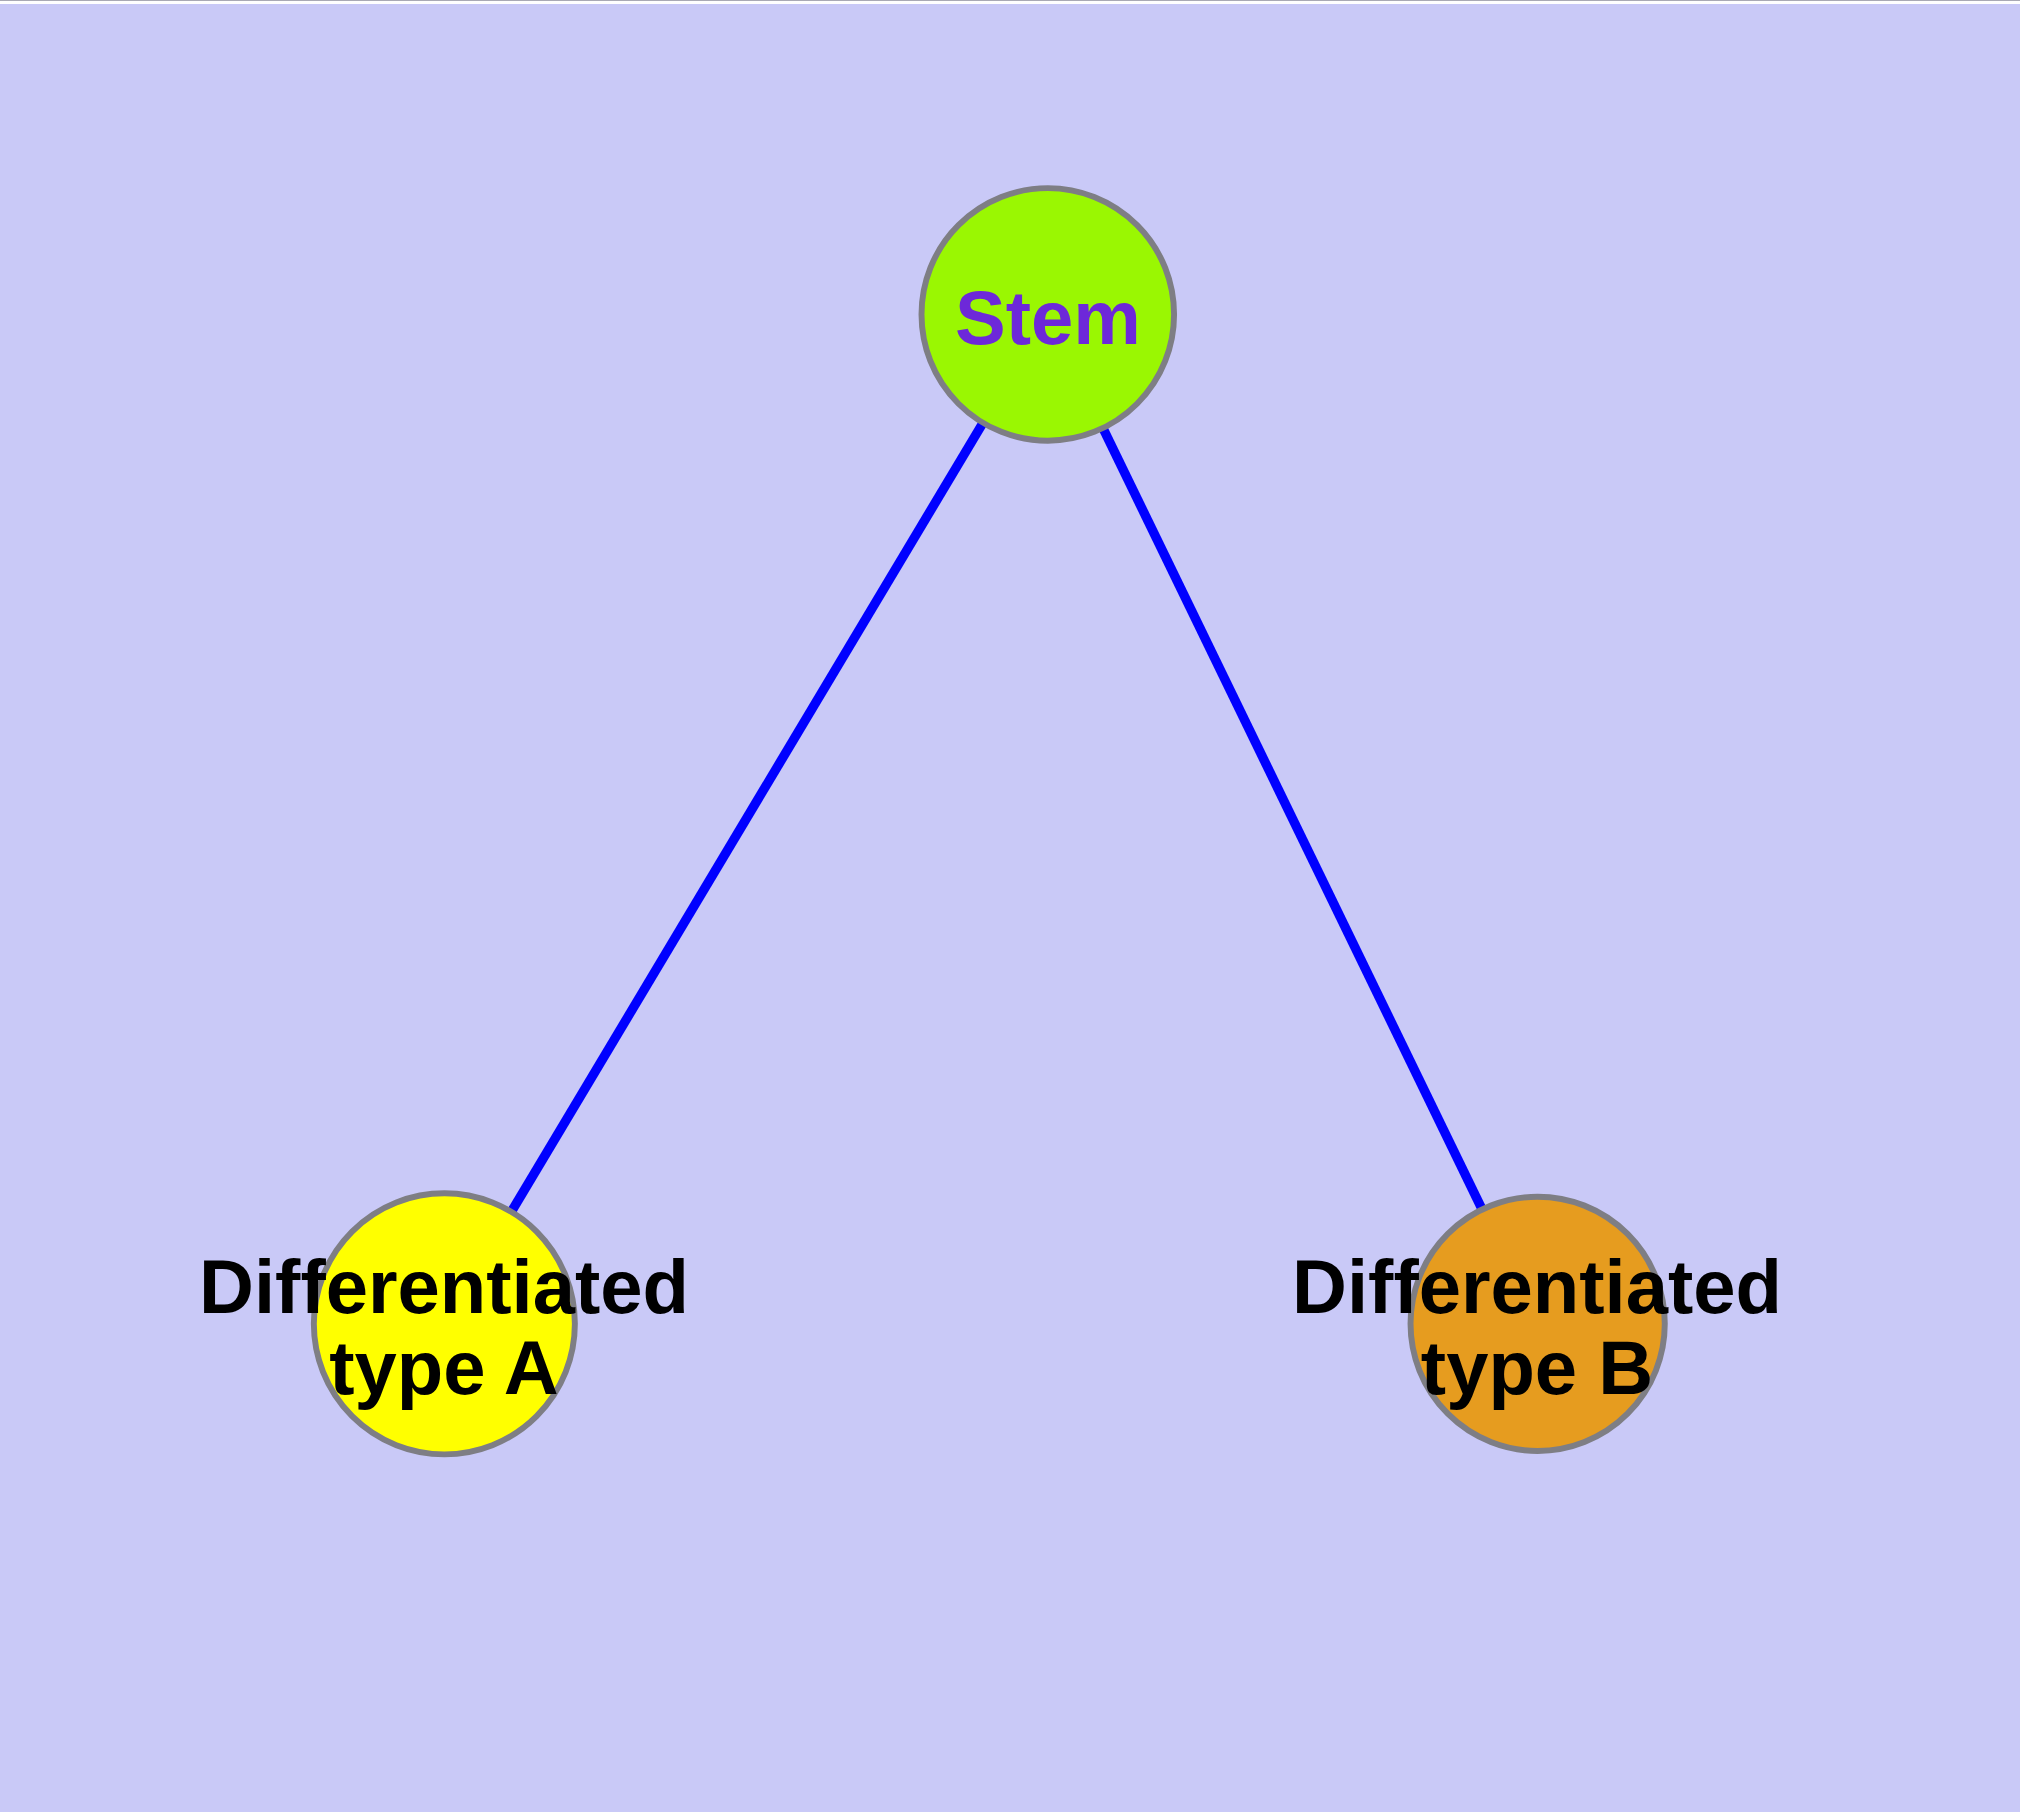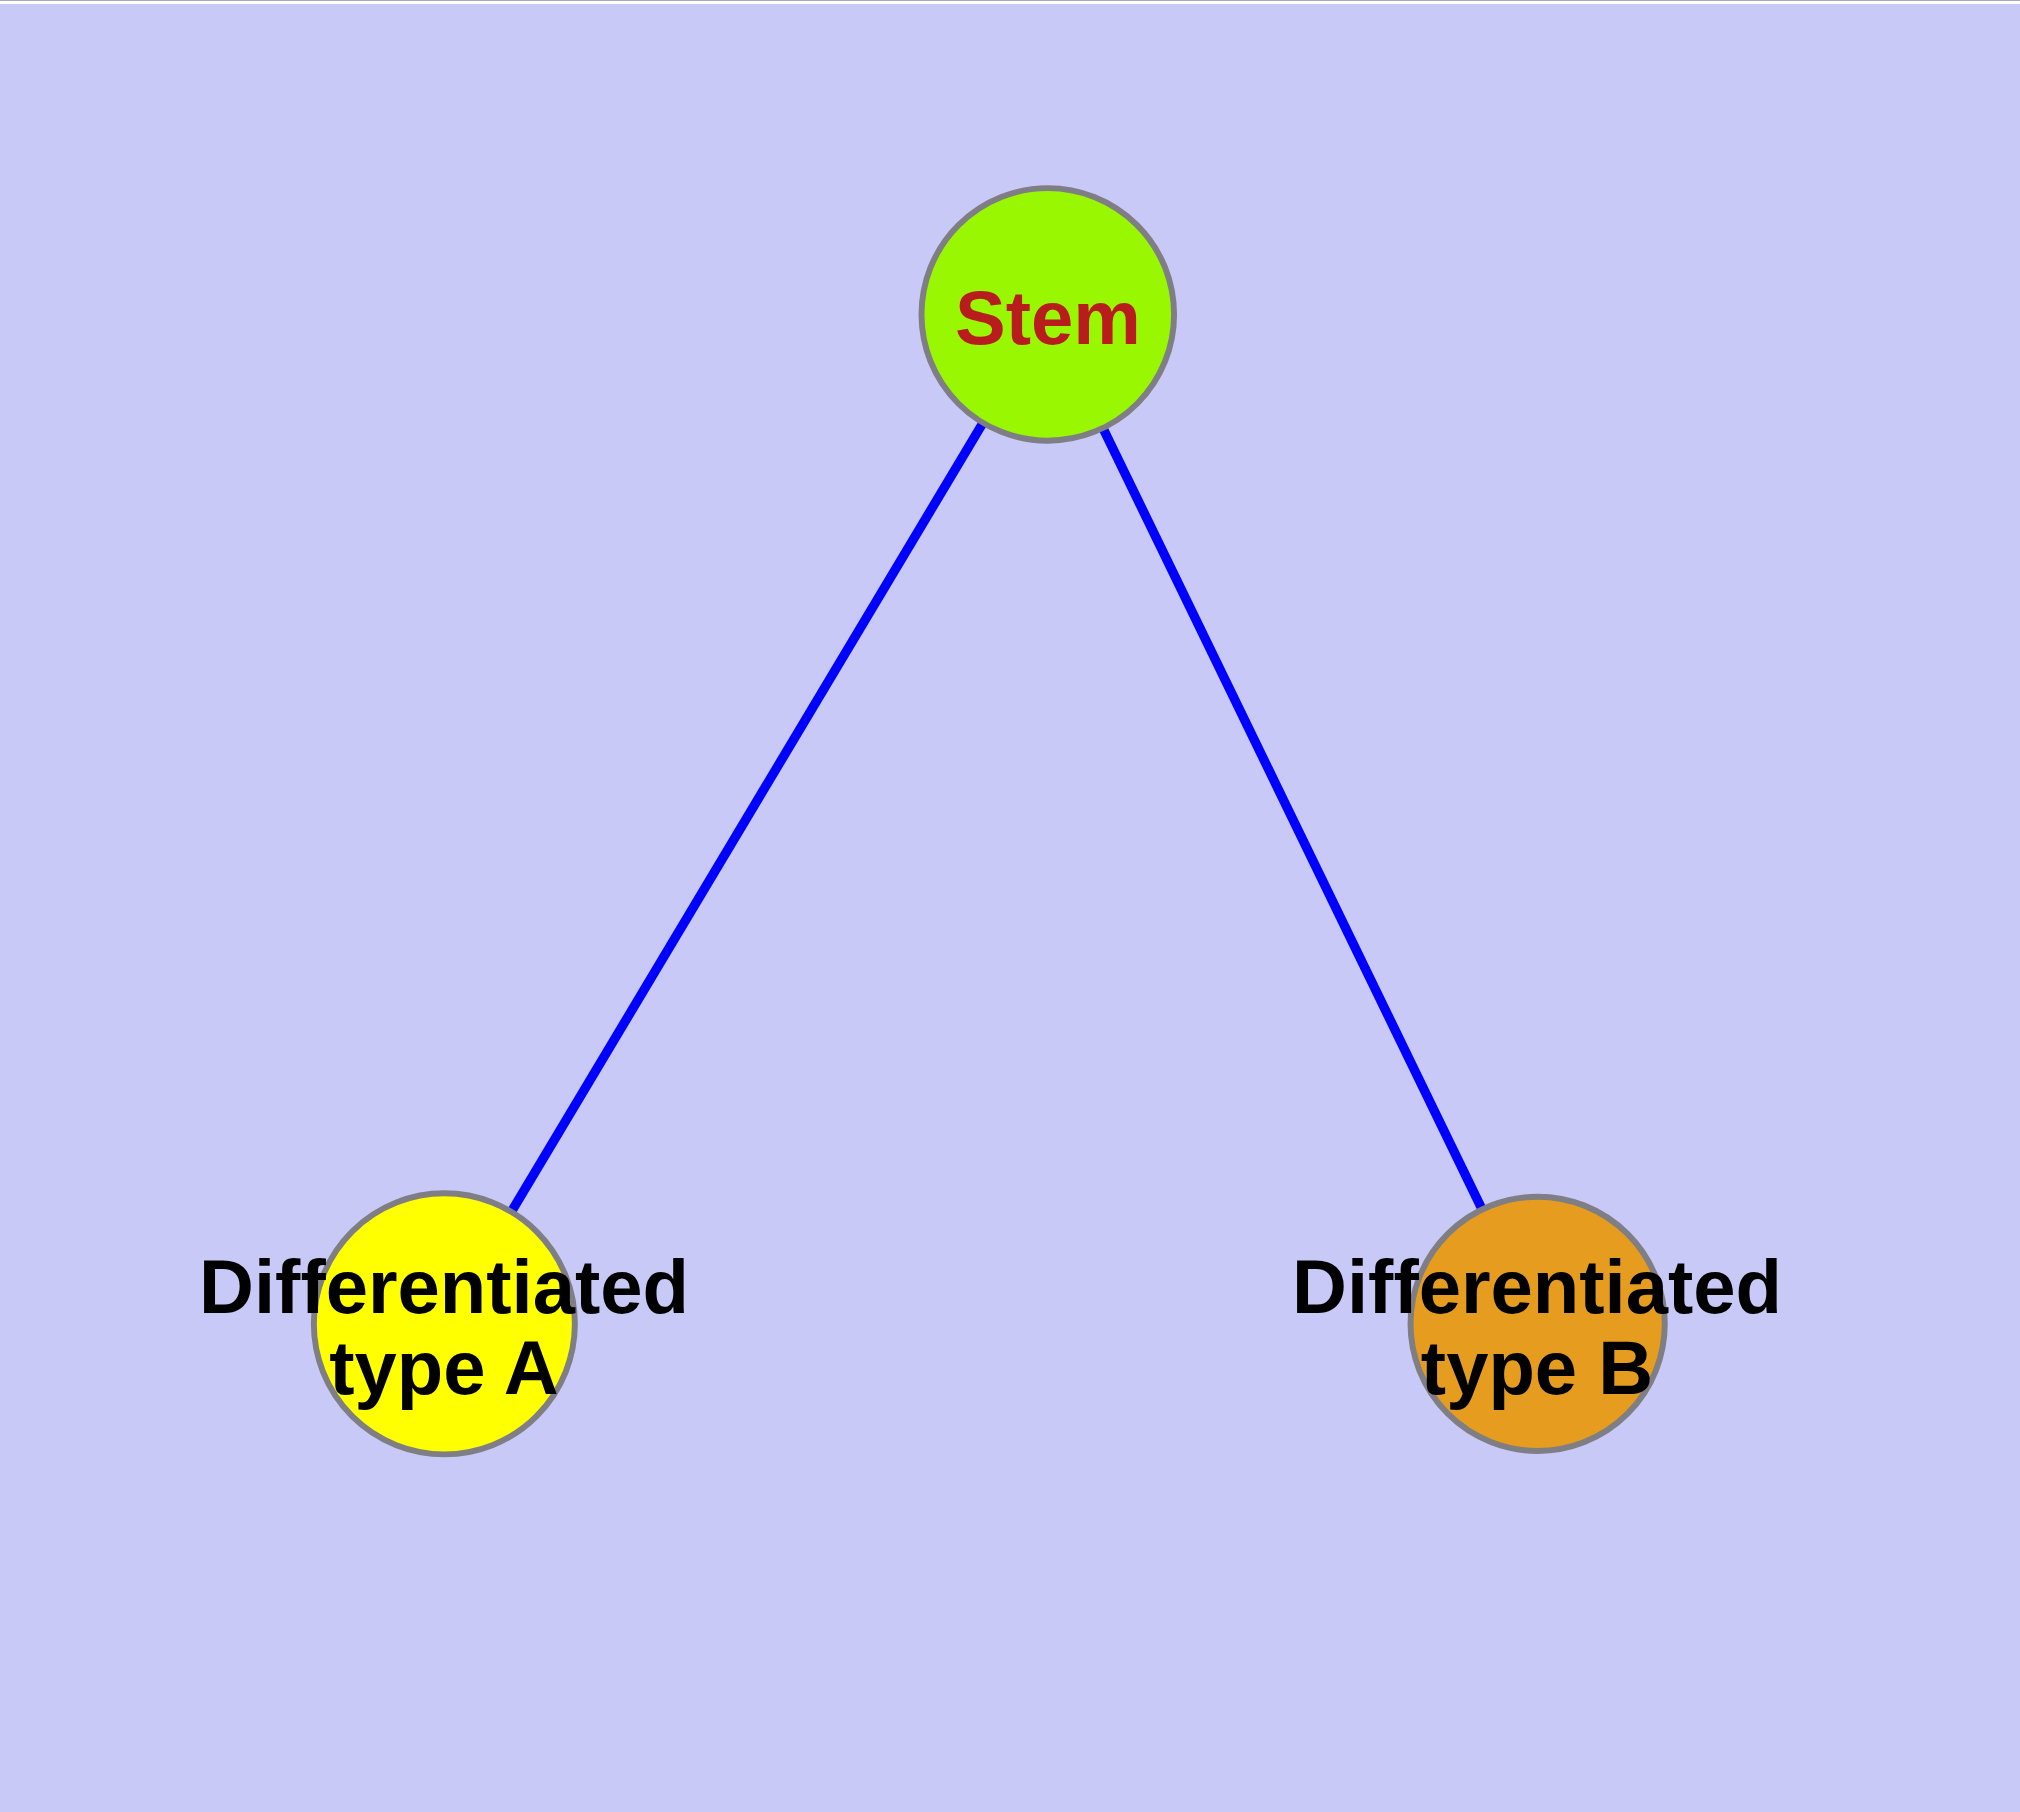--- a/index.html
+++ b/index.html
@@ -64,20 +64,20 @@
         <line x1="1236" y1="371" x2="524" y2="1562" stroke="#0000FF" stroke-width="11"></line>
         <line x1="1236" y1="371" x2="1814" y2="1562" stroke="#0000FF" stroke-width="11"></line>
       </g>
     <g id="nodes-layer">
         <circle cx="1236" cy="371" r="149" fill="#9AF702" stroke="#7E7E84" stroke-width="7"></circle>
         <circle cx="524" cy="1562" r="154" fill="#FFFF00" stroke="#7E7E84" stroke-width="7"></circle>
         <circle cx="1814" cy="1562" r="150" fill="#E69C1F" stroke="#7E7E84" stroke-width="7"></circle>
       </g>
   </svg>
   <div id="labels-layer">
-      <div class="node-label" style="left: 1048px; top: 318px; color: #b91c1c;">Stem</div>
+      <div class="node-label" style="left: 1048px; top: 318px; color: #6d28d9;">Stem</div>
       <div class="node-label" style="left: 444px; top: 1327px; color: rgb(0, 0, 0);">Differentiated
 type A</div>
       <div class="node-label" style="left: 1537px; top: 1327px; color: rgb(0, 0, 0);">Differentiated
 type B</div>
     </div>
 </div>
 
 
 </body></html>

